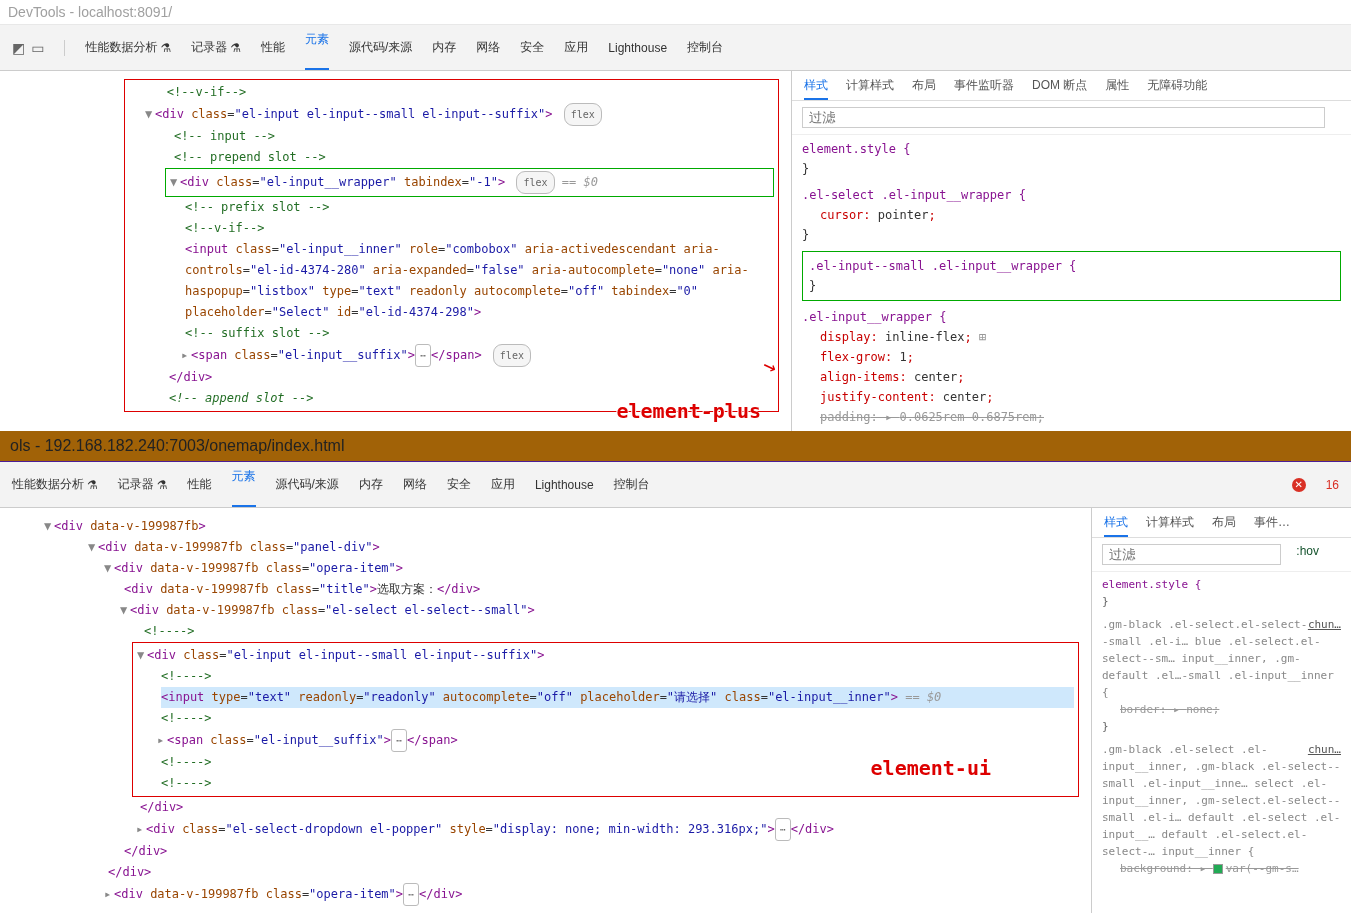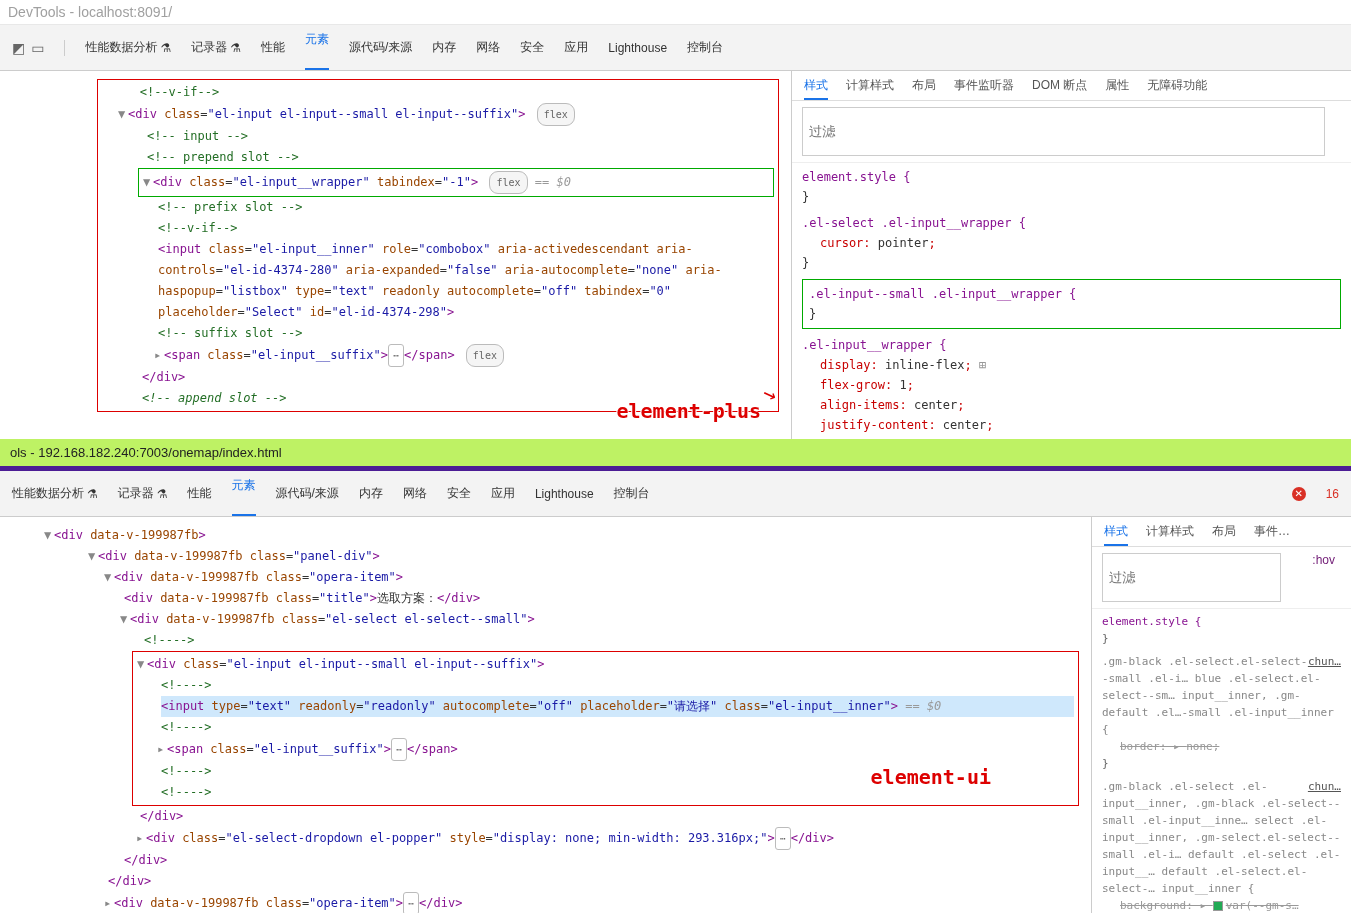--- a/index.html
+++ b/index.html
@@ -10,21 +10,21 @@
 .tb-item { color:#333; cursor:pointer; display:flex; align-items:center; gap:3px; }
 .tb-item.active { color:#1a73e8; border-bottom:2px solid #1a73e8; padding-bottom:20px; margin-bottom:-6px; }
 .tb-sep { width:1px; height:16px; background:#ccc; }
 .panel-row { display:flex; }
 .dom-pane { flex:1; padding:8px 12px; font-family:Consolas,monospace; font-size:12px; line-height:21px; overflow:hidden; position:relative; }
 .styles-pane { width:560px; border-left:1px solid #ccc; }
 .styles-tabs { display:flex; gap:18px; padding:6px 12px; border-bottom:1px solid #ddd; }
 .styles-tab { color:#555; cursor:pointer; }
 .styles-tab.active { color:#1a73e8; border-bottom:2px solid #1a73e8; padding-bottom:4px; margin-bottom:-6px; }
 .filter-row { padding:6px 10px; border-bottom:1px solid #eee; }
-.filter-input { width:97%; border:1px solid #ccc; padding:16px 6px; color:#8b5cf6; outline:none; }
+.filter-input { width:97%; border:1px solid #ccc; padding:2px 6px; color:#8b5cf6; outline:none; }
 .css-body { padding:4px 10px; font-family:Consolas,monospace; font-size:12px; line-height:20px; }
 .selector { color:#881391; }
 .prop { color:#c80000; margin-left:18px; display:block; }
 .prop .k { color:#c80000; }
 .prop .v { color:#333; }
 .prop.struck { text-decoration:line-through; color:#999; }
 .prop.struck .k, .prop.struck .v { color:#999; }
 .rule-box { border:1px solid #0a0; padding:4px 6px; margin:6px 0; position:relative; }
 .tree-line { white-space:pre; }
 .tag { color:#881391; }
@@ -33,30 +33,30 @@
 .comment { color:#236e25; }
 .tri { color:#888; display:inline-block; width:10px; }
 .badge { display:inline-block; border:1px solid #bbb; border-radius:9px; padding:0 6px; font-size:10px; color:#666; background:#f5f5f5; margin-left:4px; }
 .eq-zero { color:#999; font-style:italic; }
 .red-box { border:1px solid #d00; padding:2px 4px; }
 .green-box { border:1px solid #0a0; padding:2px 4px; background:#fff; }
 .overlay-label { position:absolute; font-weight:bold; font-size:20px; text-shadow:1px 1px 0 #fff,-1px -1px 0 #fff; pointer-events:none; }
 .lbl-plus { color:#d00; right:30px; top:330px; }
 .lbl-ui { color:#d00; right:100px; top:250px; }
 .arrow { position:absolute; left:-30px; top:220px; color:#d00; font-size:22px; transform:rotate(-20deg); }
-.title2 { padding:6px 10px; color:#222; font-size:13px; border-bottom:5px solid #4c1d95; background:#bef264; }
+.title2 { padding:6px 10px; color:#222; font-size:16px; border-bottom:1px solid #4c1d95; background:#a16207; }
 .hl-line { background:#cfe8fc; }
 .dots-badge { display:inline-block; border:1px solid #bbb; border-radius:3px; padding:0 4px; color:#666; font-size:10px; }
 .err-badge { color:#fff; background:#d93025; border-radius:50%; width:14px; height:14px; display:inline-flex; align-items:center; justify-content:center; font-size:10px; margin-left:auto; }
 .sp-right { width:260px; border-left:1px solid #ccc; }
 .sp-right .css-body { font-size:11px; line-height:17px; color:#666; }
 .sel-sm { color:#888; }
 .swatch { display:inline-block; width:10px; height:10px; border:1px solid #999; vertical-align:middle; margin-right:3px; }
 .link-u { text-decoration:underline; color:#555; float:right; }
-.hov { color:#701a75; float:right; margin-right:6px; }
+.hov { color:#14532d; float:right; margin-right:22px; }
 </style>
 </head>
 <body>
 
 <div class="win-title">DevTools - localhost:8091/</div>
 
 <div class="toolbar">
   <span class="icon-group">
     <span>◩</span>
     <span>▭</span>
@@ -76,21 +76,21 @@
   <span class="tb-item">内存</span>
   <span class="tb-item">网络</span>
   <span class="tb-item">安全</span>
   <span class="tb-item">应用</span>
   <span class="tb-item">Lighthouse</span>
   <span class="tb-item">控制台</span>
 </div>
 
 <div class="panel-row">
   <div class="dom-pane">
-    <div class="red-box" style="margin-left:85px;padding-left:20px;">
+    <div class="red-box" style="margin-left:112px;padding-left:20px;">
       <div class="tree-line">   <span class="comment">&lt;!--v-if--&gt;</span></div>
       <div class="tree-line"><span class="tri">▼</span><span class="tag">&lt;div</span> <span class="attr-n">class</span>=<span class="attr-v">"el-input el-input--small el-input--suffix"</span><span class="tag">&gt;</span> <span class="badge">flex</span></div>
       <div class="tree-line">    <span class="comment">&lt;!-- input --&gt;</span></div>
       <div class="tree-line">    <span class="comment">&lt;!-- prepend slot --&gt;</span></div>
       <div class="green-box" style="margin-left:20px;">
         <div class="tree-line"><span class="tri">▼</span><span class="tag">&lt;div</span> <span class="attr-n">class</span>=<span class="attr-v">"el-input__wrapper"</span> <span class="attr-n">tabindex</span>=<span class="attr-v">"-1"</span><span class="tag">&gt;</span> <span class="badge">flex</span> <span class="eq-zero">== $0</span></div>
       </div>
       <div class="tree-line" style="margin-left:40px;"><span class="comment">&lt;!-- prefix slot --&gt;</span></div>
       <div class="tree-line" style="margin-left:40px;"><span class="comment">&lt;!--v-if--&gt;</span></div>
       <div class="tree-line" style="margin-left:40px; white-space:pre-wrap;"><span class="tag">&lt;input</span> <span class="attr-n">class</span>=<span class="attr-v">"el-input__inner"</span> <span class="attr-n">role</span>=<span class="attr-v">"combobox"</span> <span class="attr-n">aria-activedescendant</span> <span class="attr-n">aria-controls</span>=<span class="attr-v">"el-id-4374-280"</span> <span class="attr-n">aria-expanded</span>=<span class="attr-v">"false"</span> <span class="attr-n">aria-autocomplete</span>=<span class="attr-v">"none"</span> <span class="attr-n">aria-haspopup</span>=<span class="attr-v">"listbox"</span> <span class="attr-n">type</span>=<span class="attr-v">"text"</span> <span class="attr-n">readonly</span> <span class="attr-n">autocomplete</span>=<span class="attr-v">"off"</span> <span class="attr-n">tabindex</span>=<span class="attr-v">"0"</span> <span class="attr-n">placeholder</span>=<span class="attr-v">"Select"</span> <span class="attr-n">id</span>=<span class="attr-v">"el-id-4374-298"</span><span class="tag">&gt;</span></div>
@@ -122,20 +122,21 @@
       <div>}</div>
       <div class="rule-box">
         <div><span class="selector">.el-input--small .el-input__wrapper {</span></div>
         <div>}</div>
       </div>
       <div><span class="selector">.el-input__wrapper {</span></div>
       <span class="prop"><span class="k">display</span>: <span class="v">inline-flex</span>; <span style="color:#999;">⊞</span></span>
       <span class="prop"><span class="k">flex-grow</span>: <span class="v">1</span>;</span>
       <span class="prop"><span class="k">align-items</span>: <span class="v">center</span>;</span>
       <span class="prop"><span class="k">justify-content</span>: <span class="v">center</span>;</span>
+      <span class="prop struck"><span class="k">padding</span>: ▸ <span class="v">0.0625rem 0.6875rem</span>;</span>
     </div>
   </div>
 </div>
 
 <div class="title2">ols - 192.168.182.240:7003/onemap/index.html</div>
 
 <div class="toolbar">
   <span class="tb-item">
       <span>性能数据分析</span> 
       <span>⚗</span>

